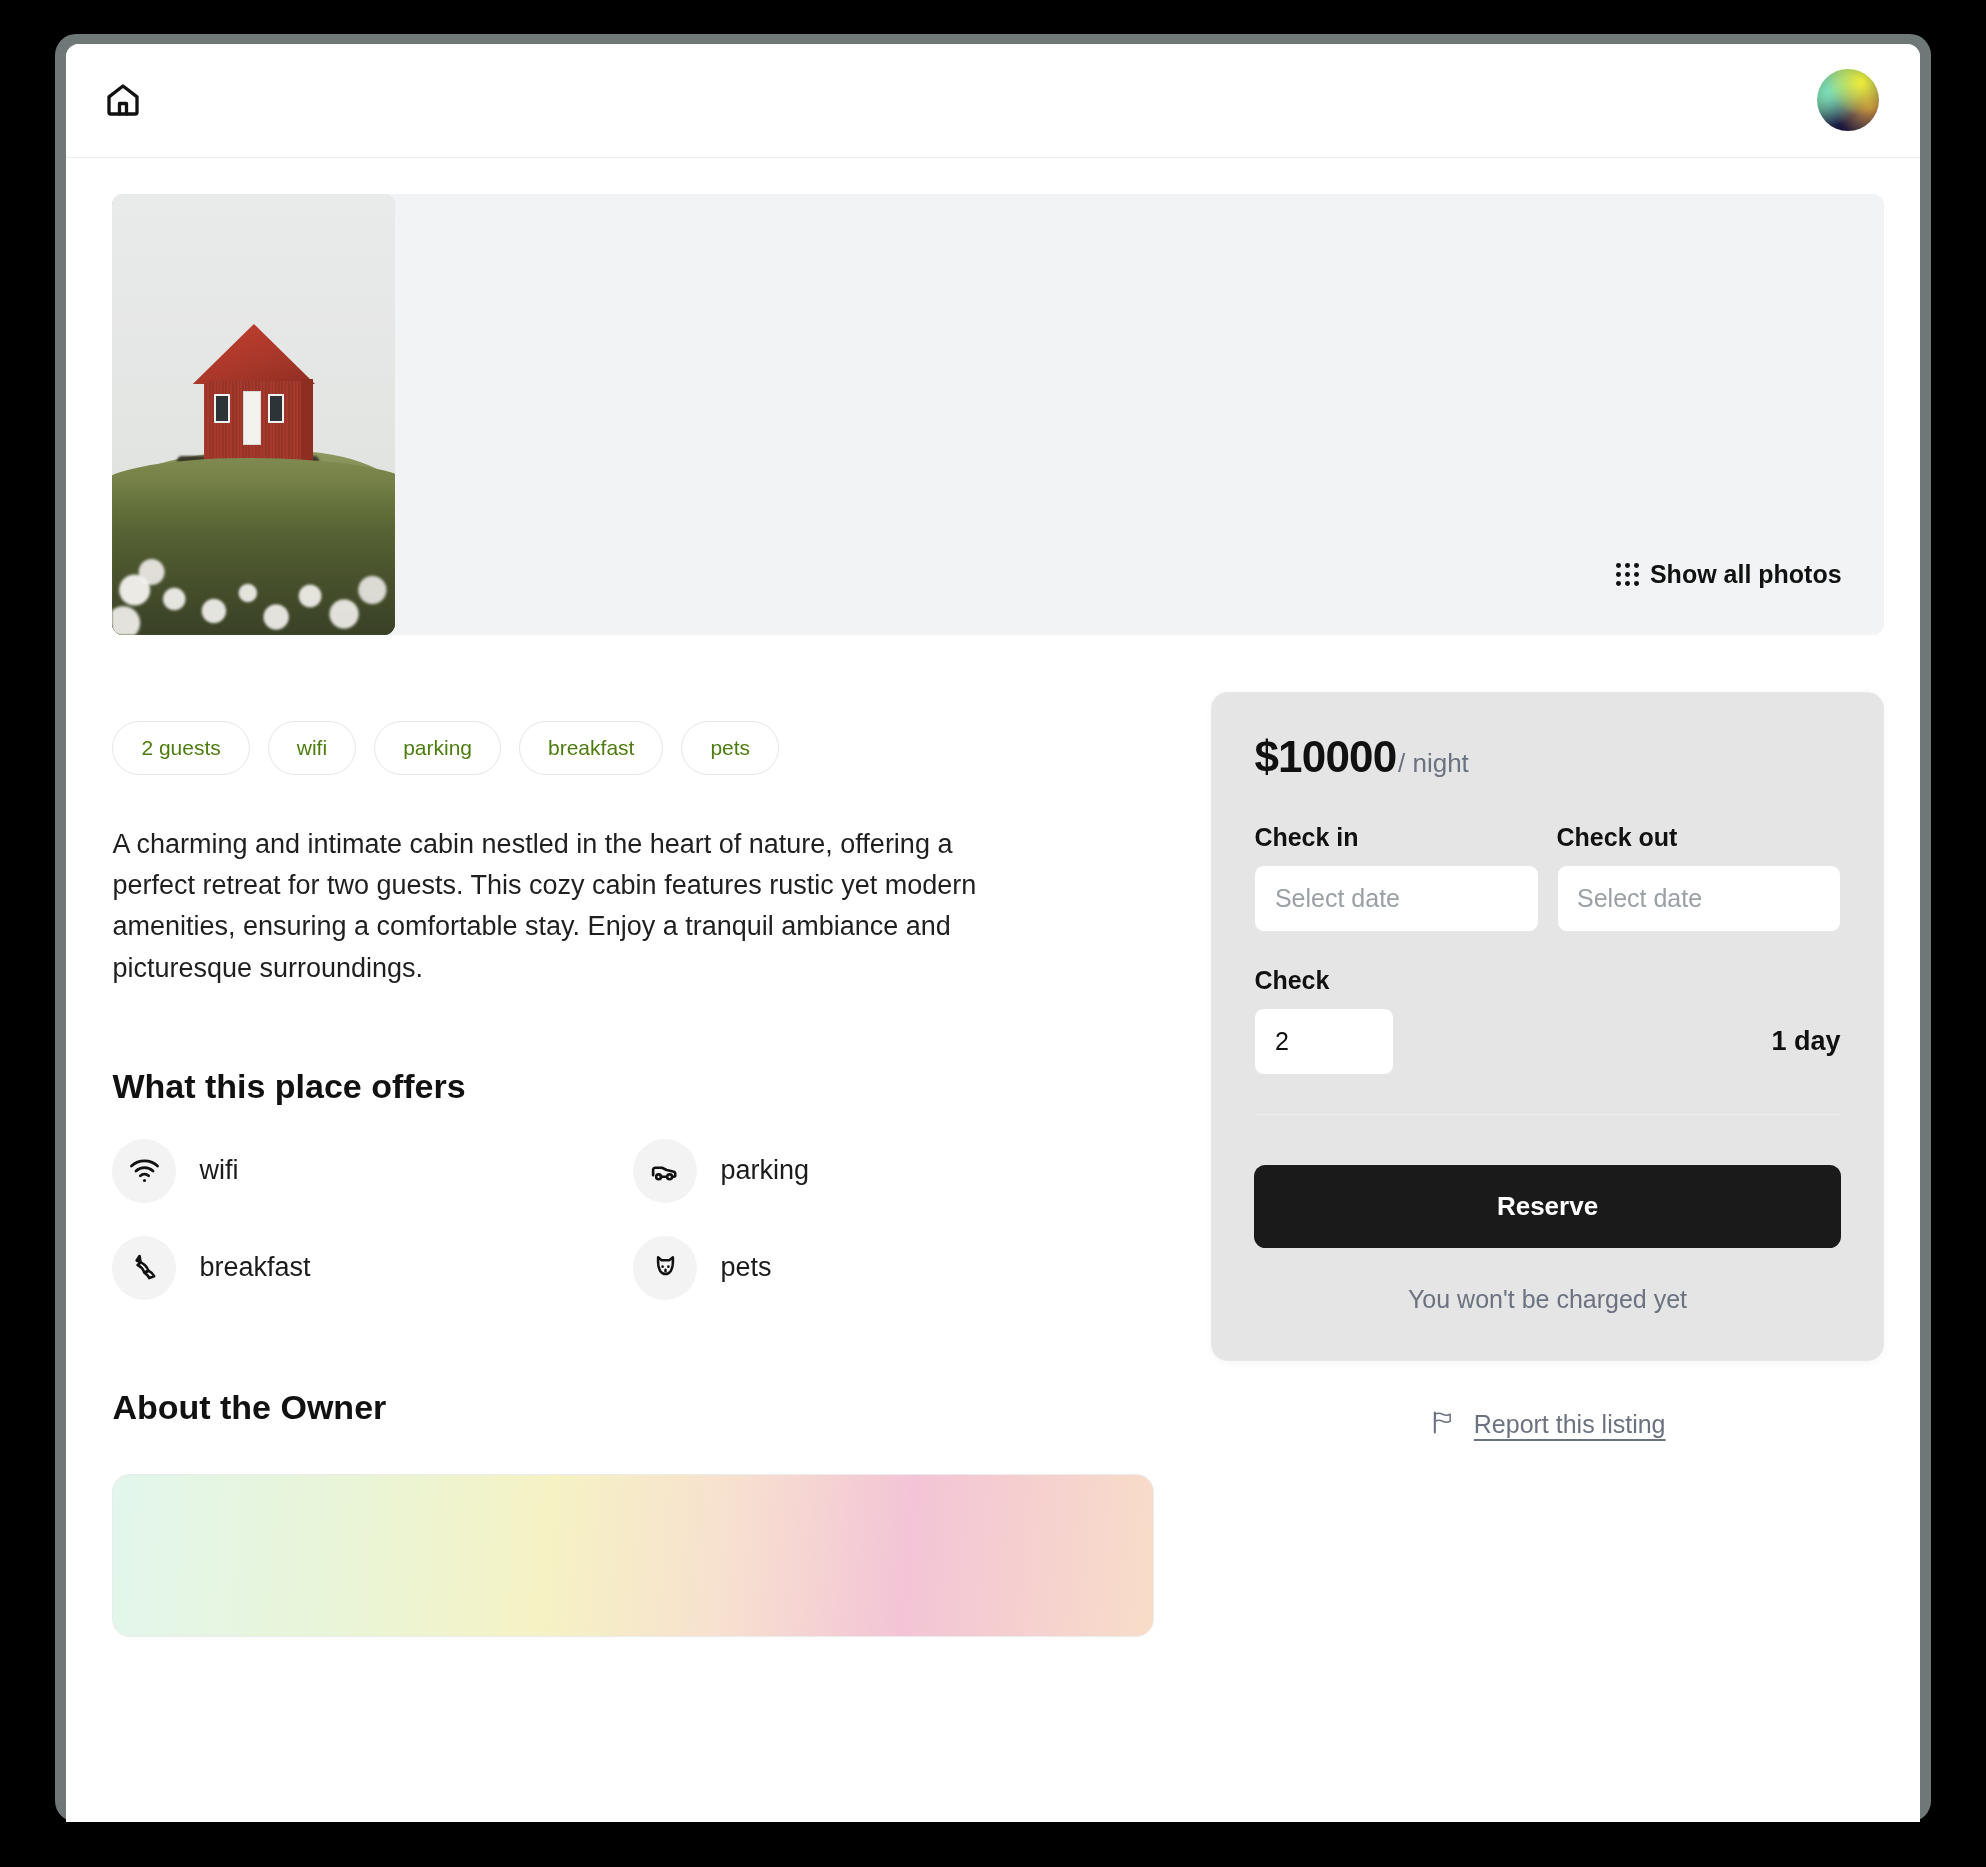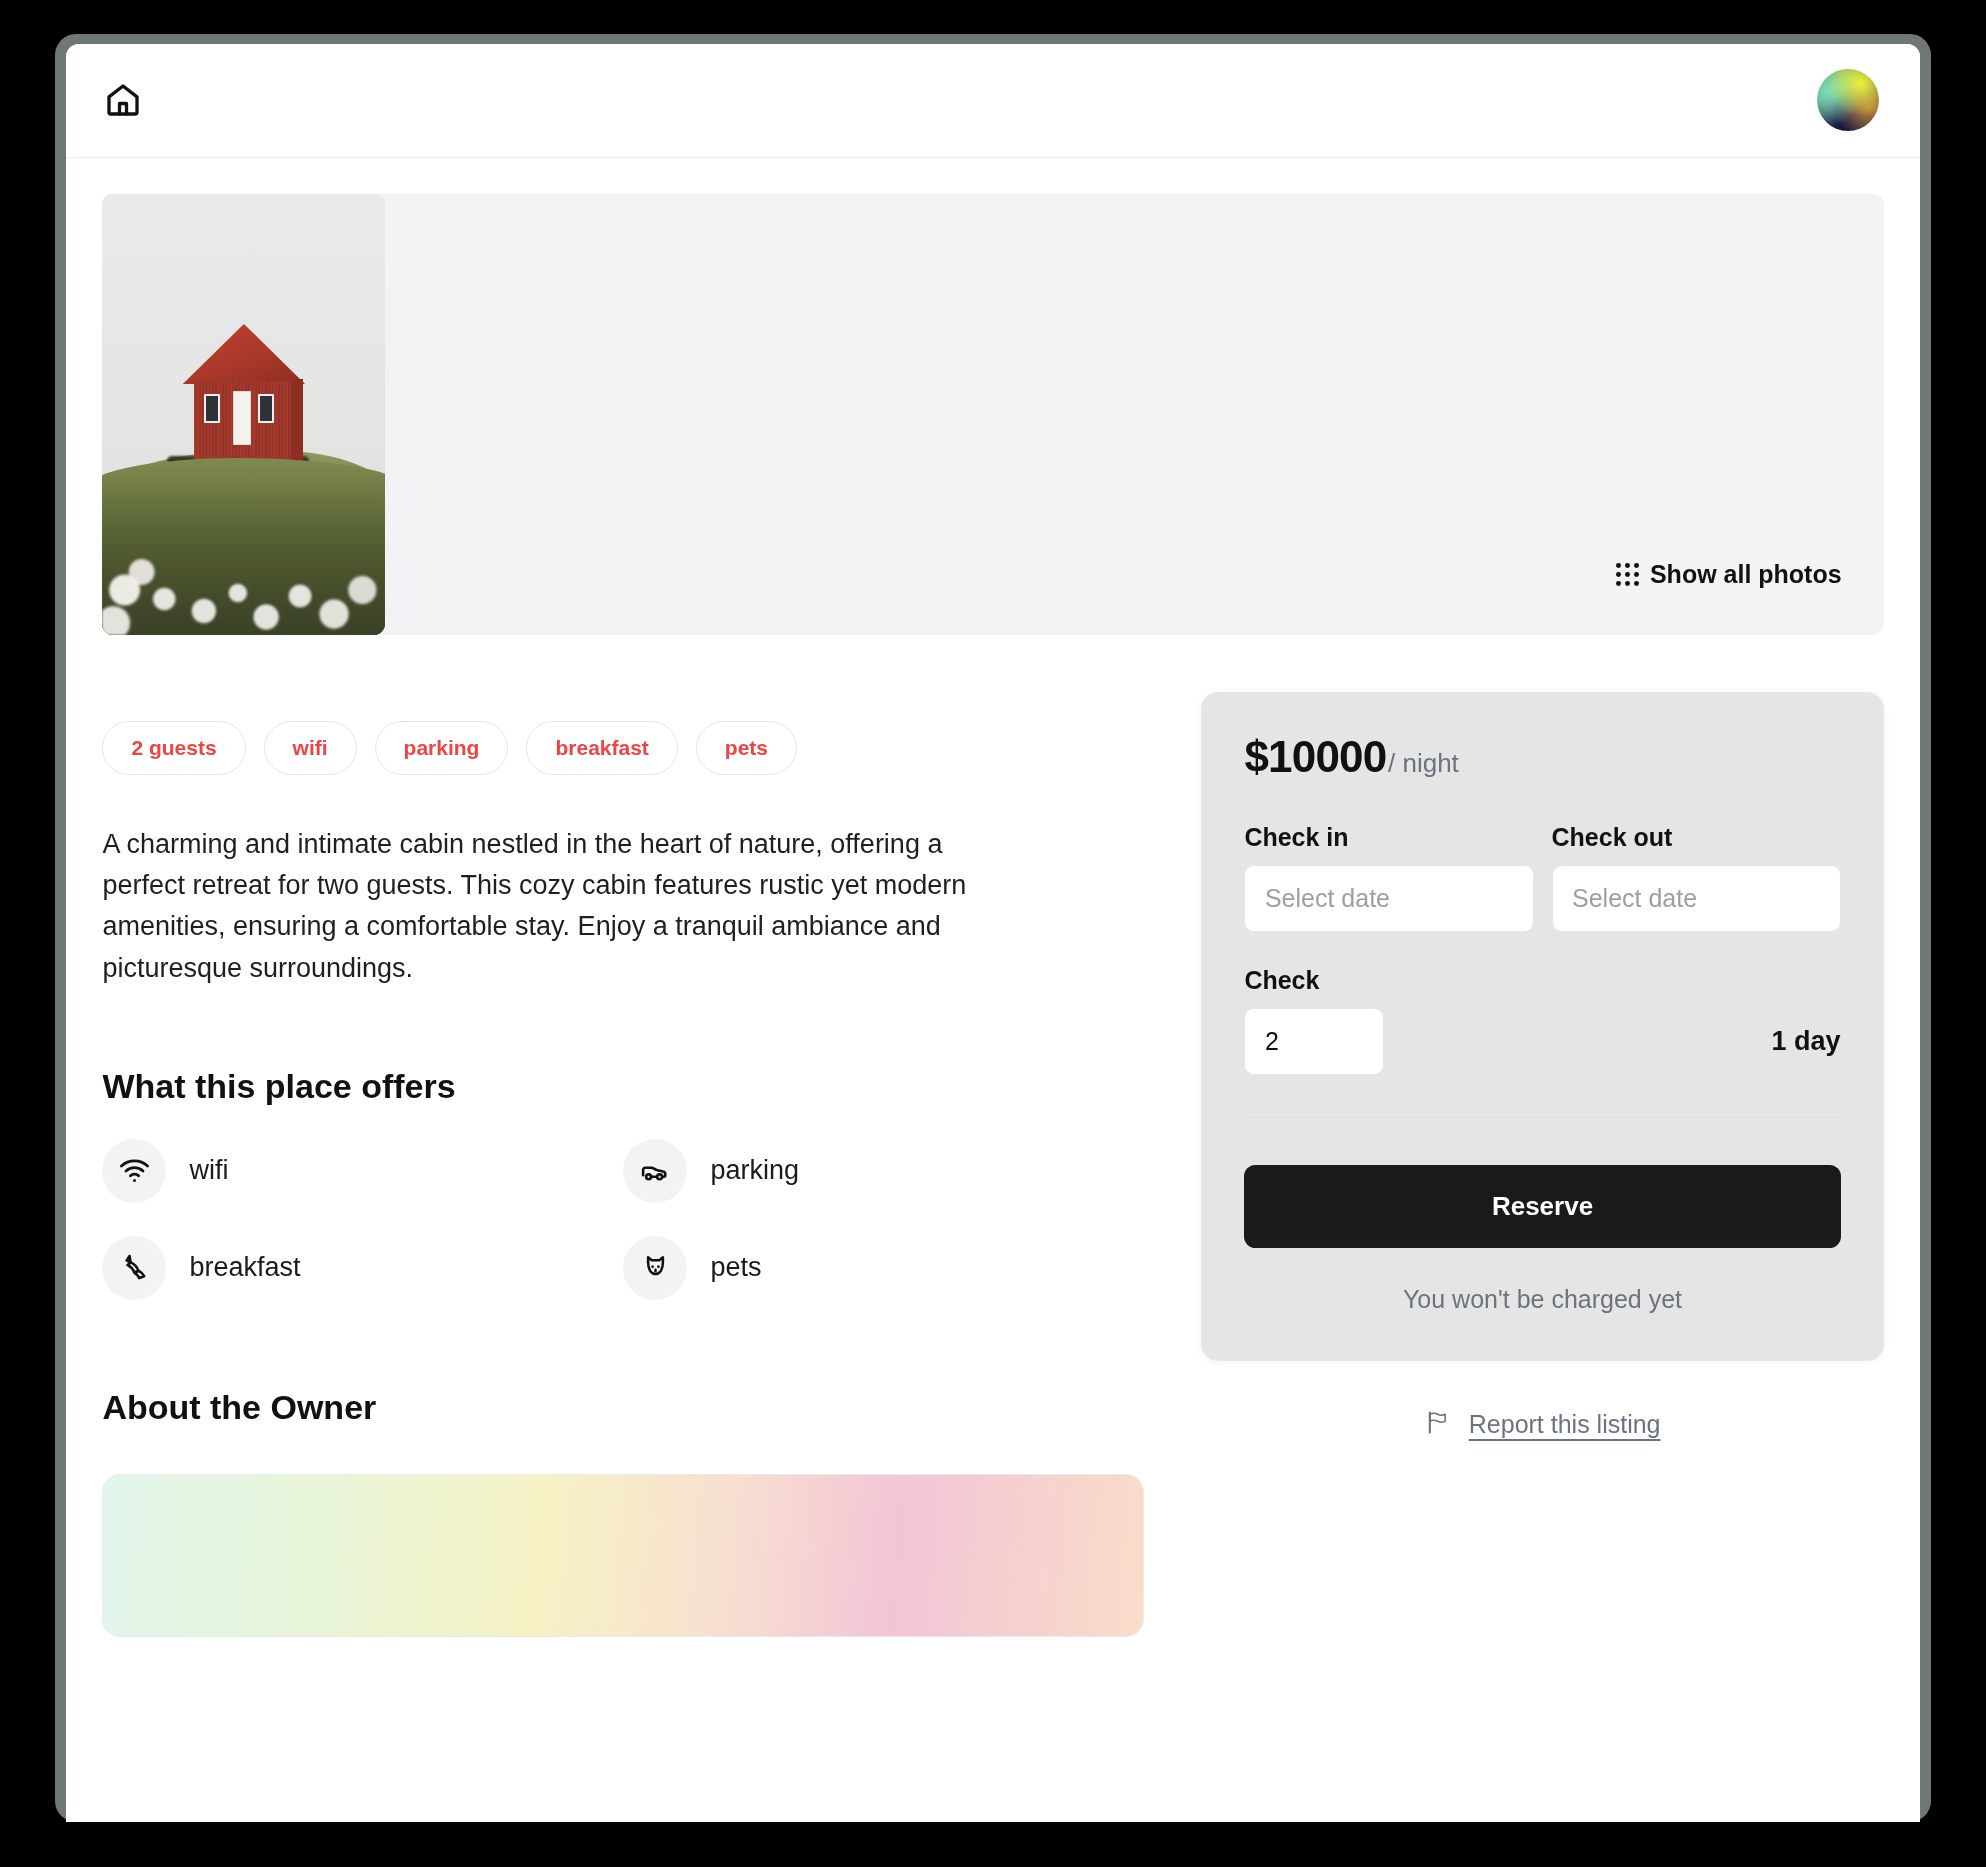--- a/index.html
+++ b/index.html
@@ -50,20 +50,21 @@
       linear-gradient(150deg, #b9e06a 0%, #6bb28a 36%, #3f4a6e 70%, #201a4a 100%);
     box-shadow: inset 0 0 14.7px rgba(0,0,0,.18);
   }
 
   
   #page {
     padding: 0 36px;
     background: #fff;
     height: calc(100% - 115px);
     overflow: hidden;
+    margin-left: 10px;
   }
 
   
   #gallery {
     margin-top: 36px;
     height: 441px;
     background: #f1f3f4;
     border-radius: 11.4px;
     position: relative;
     display: flex;
@@ -151,21 +152,21 @@
   #left-col { width: 1042px; flex: none; }
   #right-col { flex: 1; padding-top: 13px; }
 
   #listing-title {
     font-size: 70px; font-weight: 700; letter-spacing: -1.6px;
     color: #111; line-height: 1.05;
   }
   #tag-row { display: flex; gap: 18px; margin-top: 42px; flex-wrap: wrap; }
   .tag {
     border: 0.8px solid #e4e6e8; border-radius: 813px;
-    padding: 14px 28px; font-size: 21px; font-weight: 700; color: #ef4444;
+    padding: 14px 28px; font-size: 21px; font-weight: 400; color: #4d7c0f;
     background: #fff; white-space: nowrap;
   }
   #description {
     margin-top: 49px; font-size: 27px; line-height: 1.53; color: #1f1f1f;
     max-width: 920px;
   }
   #offers-heading, #owner-heading {
     font-size: 34px; font-weight: 700; color: #111;
   }
   #offers-heading { margin-top: 78px; }

